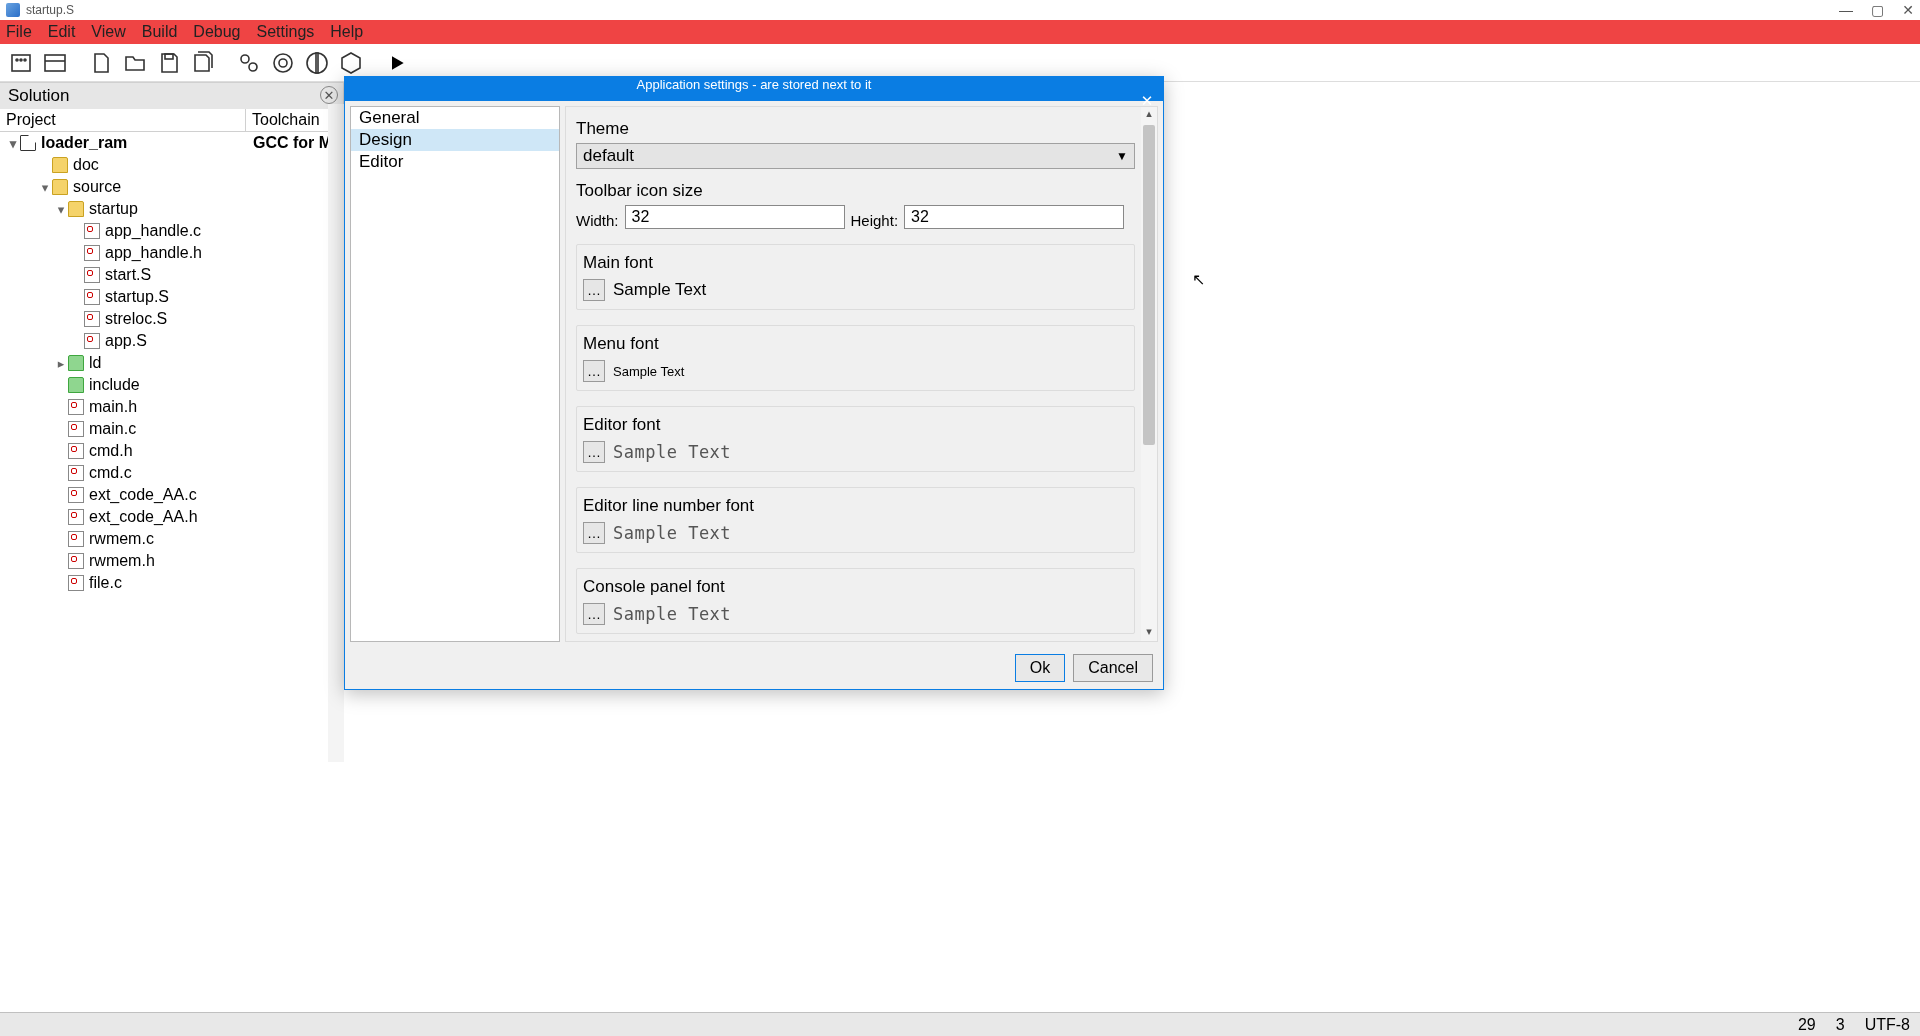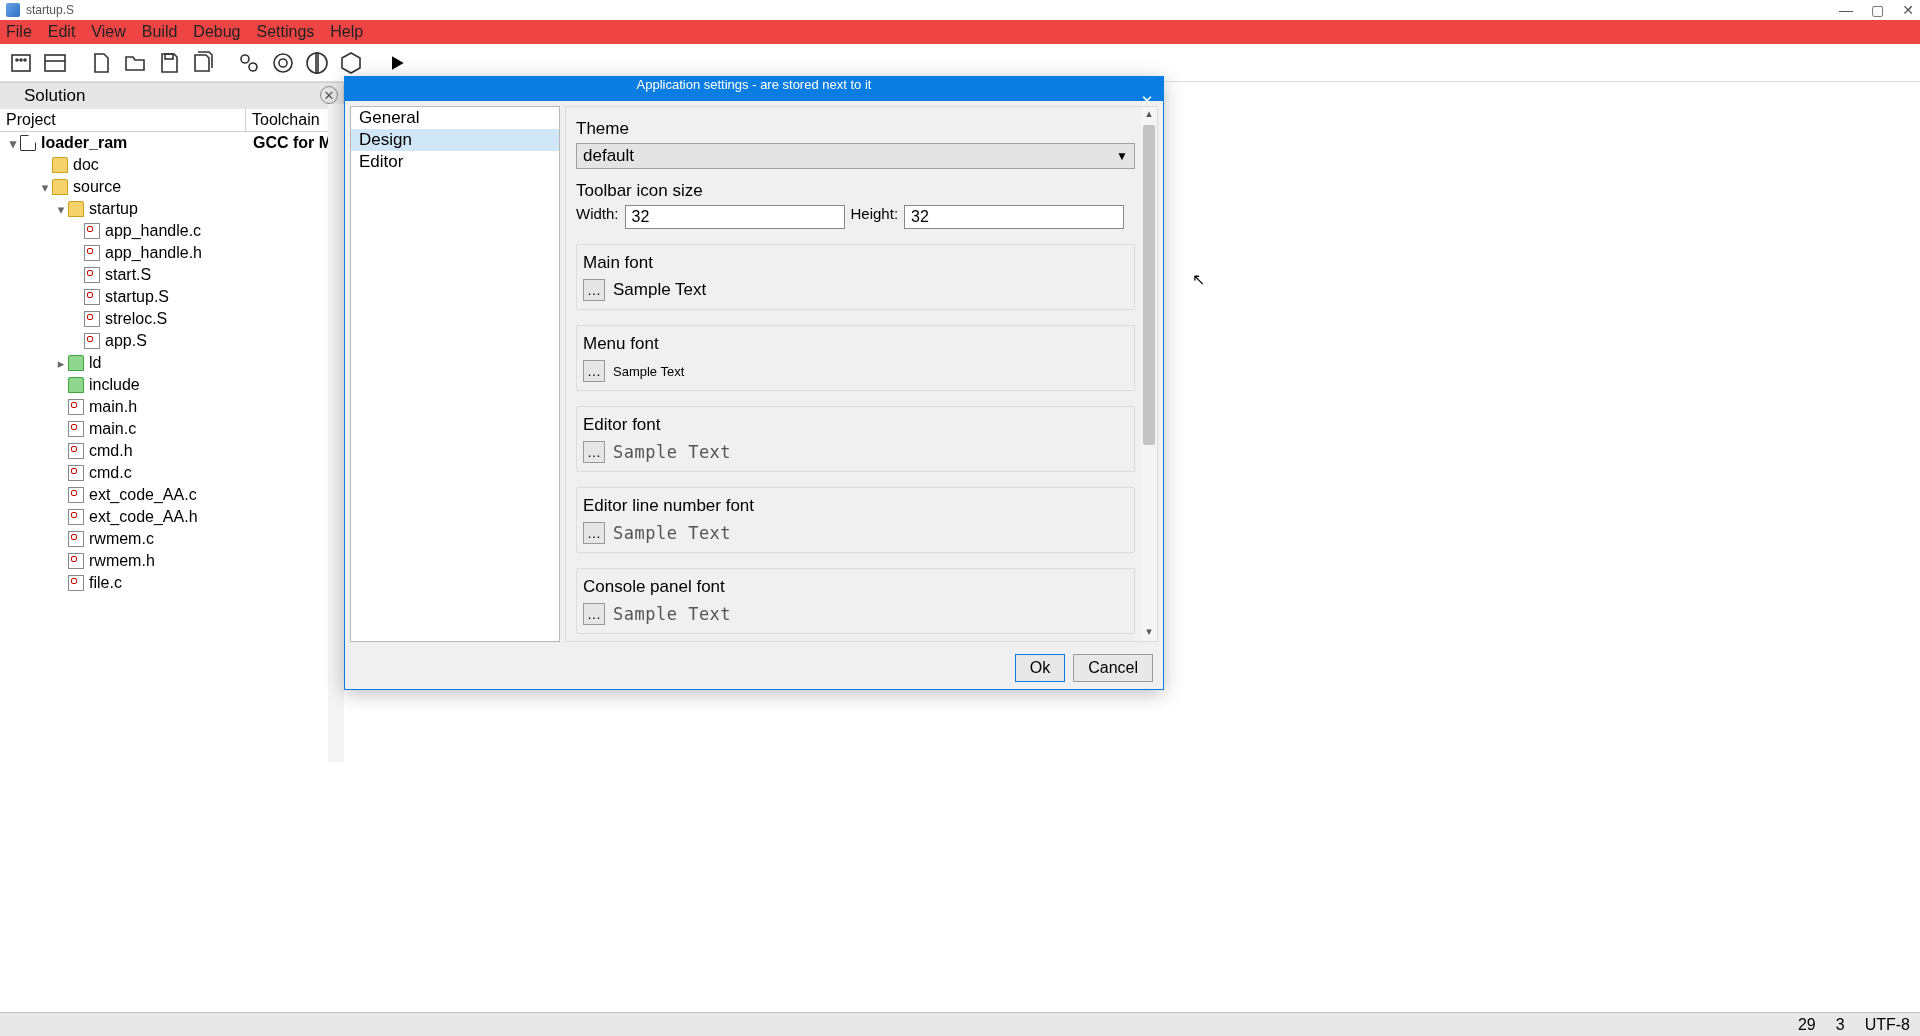--- a/index.html
+++ b/index.html
@@ -17,21 +17,21 @@
     
     .tool-bar { height: 38px; background: #fff; display: flex; align-items: center; padding: 0 6px; gap: 4px; border-bottom: 1px solid #ddd; }
     .tool-bar .tb { width: 30px; height: 30px; display: flex; align-items: center; justify-content: center; color:#333; }
     .tool-bar .sep { width: 8px; }
     .tb svg { width: 24px; height: 24px; stroke:#333; fill:none; stroke-width:1.6; }
     .tb.play svg { fill:#000; stroke:none; width:20px;height:20px;}
 
     
     .work { height: calc(100% - 20px - 24px - 38px - 24px); display: flex; flex-direction: row; background: #fff; }
     .solution-panel { width: 344px; border-right: 1px solid #d0d0d0; display: flex; flex-direction: column; }
-    .sol-header { background: #e6e6e6; padding: 3px 24px; font-size: 17px; border-top: 1px solid #d0d0d0; }
+    .sol-header { background: #e6e6e6; padding: 3px 8px; font-size: 17px; border-top: 1px solid #d0d0d0; }
     .sol-cols { display: flex; border-bottom: 1px solid #d0d0d0; font-size: 16px; }
     .sol-cols div:first-child { width: 246px; padding: 2px 6px; border-right: 1px solid #d0d0d0;}
     .sol-cols div:last-child { flex:1; padding: 2px 6px; }
     .tree { overflow: auto; flex: 1; }
     .tree-row { display: flex; align-items: center; height: 22px; font-size: 16px; white-space: nowrap; }
     .expander { width: 14px; text-align: center; color: #666; font-size: 13px; }
     .tree-ico { width: 16px; height: 16px; margin-right: 5px; display:inline-block; }
     .ico-project { background:#fff; border:1.5px solid #333; border-radius:1px; position:relative;}
     .ico-project::after { content:""; position:absolute; right:-1px; top:-1px; border:4px solid transparent; border-top-color:#fff; border-right-color:#fff;}
     .ico-folder { background:#f5d36a; border:1px solid #caa222; border-radius:2px 2px 0 0; }
@@ -68,21 +68,21 @@
     .dlg-nav div { padding:1px 8px; font-size:17px;}
     .dlg-nav div.sel { background:#cfe7f7;}
     .dlg-content { flex:1; margin:5px 5px 5px 5px; background:#f0f0f0; border:1px solid #dcdcdc; overflow:hidden; position:relative;}
     .dlg-scroll-v { position:absolute; right:0; top:0; bottom:0; width:16px; background:#f4f4f4;}
     .dlg-scroll-v .up,.dlg-scroll-v .dn{height:16px;text-align:center;font-size:11px;color:#555;}
     .dlg-scroll-v .thumb{position:absolute;left:2px;right:2px;top:18px;height:320px;background:#c4c4c4;border-radius:2px;}
     .dlg-inner { padding:6px 22px 6px 10px; }
     .grp-label { font-size:17px; margin-top:6px; margin-bottom:4px;}
     .combo { background:#e4e4e4; border:1px solid #a0a0a0; height:26px; display:flex; align-items:center; padding:0 6px; font-size:17px;justify-content:space-between;}
     .combo .arrow { margin-left:auto; font-size:12px;}
-    .row { display:flex; align-items:flex-start; gap:6px; }
+    .row { display:flex; align-items:flex-end; gap:6px; }
     .row input { height:24px; border:1px solid #888; padding:0 6px; font-size:16px; background:#fff;}
     .font-group { border:1px solid #dcdcdc; border-radius:2px; padding:2px 6px 8px 6px; margin-top:15px;}
     .font-row { display:flex; align-items:center; gap:8px; margin-top:6px;}
     .font-row .pick { width:22px;height:22px;border:1px solid #999;background:#e6e6e6;text-align:center;font-size:14px;line-height:20px;}
     .sample-normal { font-size:17px;}
     .sample-small { font-size:13px;}
     .sample-mono { font-family: Consolas, monospace; font-size:17px; color:#555; letter-spacing:0.5px;}
     .dlg-footer { height:42px; display:flex; justify-content:flex-end; align-items:center; padding:0 10px; gap:8px;}
     .btn { height:28px; padding:0 14px; background:#e8e8e8; border:1px solid #9a9a9a; font-size:16px;}
     .btn.primary { border-color:#0a7de3;}

